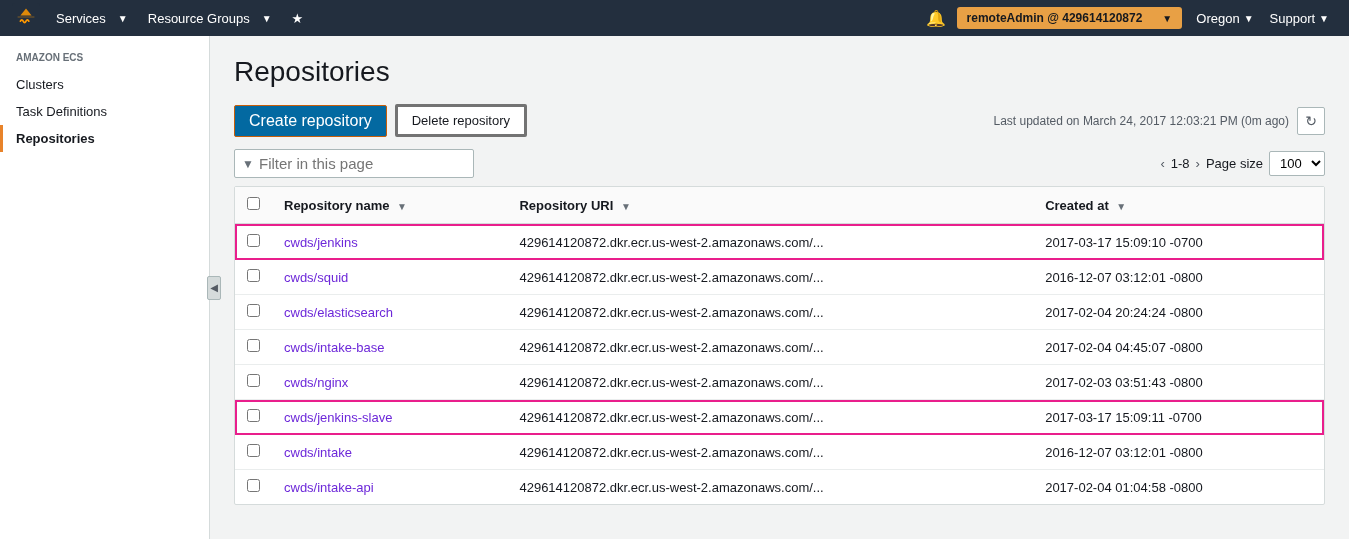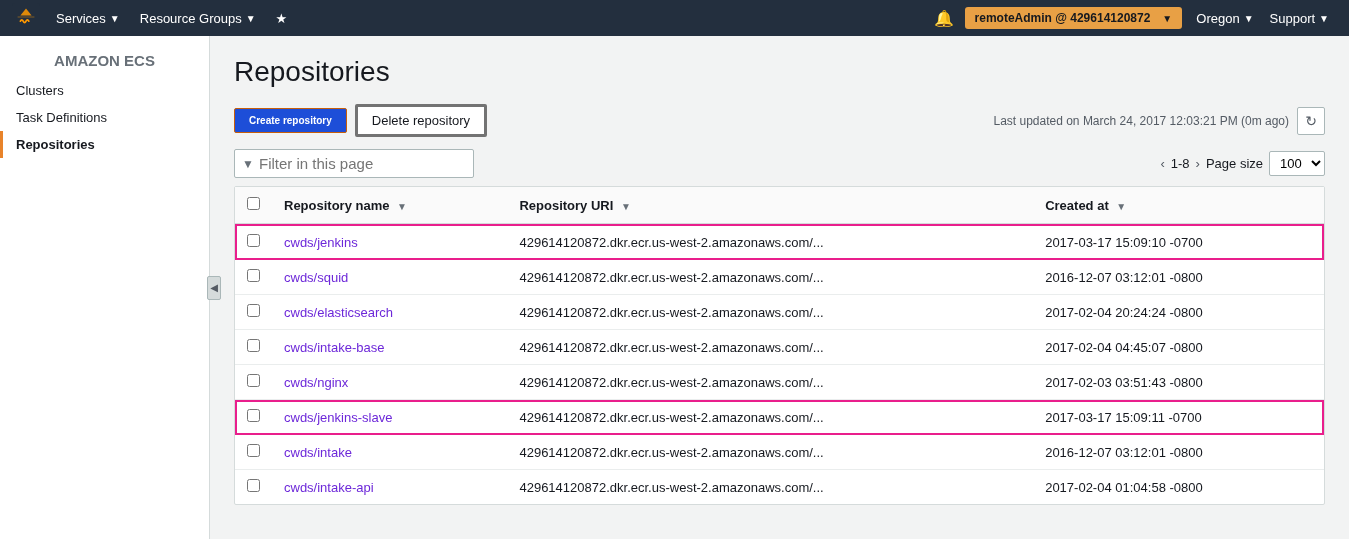--- a/index.html
+++ b/index.html
@@ -14,21 +14,21 @@
       padding: 0 12px;
       gap: 0;
     }
     .nav-item {
       color: #fff;
       font-size: 13px;
       padding: 0 10px;
       height: 24px;
       display: flex;
       align-items: center;
-      gap: 4px;
+      gap: 12px;
       cursor: pointer;
       white-space: nowrap;
     }
     .nav-spacer { flex: 1; }
     .nav-bell {
       color: #ccc;
       font-size: 16px;
       padding: 0 10px;
       cursor: pointer;
       display: flex;
@@ -36,21 +36,21 @@
     }
     .nav-user {
       background: #e8a045;
       color: #16191f;
       border-radius: 3px;
       padding: 4px 10px;
       font-size: 12px;
       font-weight: bold;
       display: flex;
       align-items: center;
-      gap: 12px;
+      gap: 20px;
       cursor: pointer;
       margin-right: 6px;
     }
     .nav-region {
       color: #fff;
       font-size: 13px;
       padding: 0 8px;
       display: flex;
       align-items: center;
       gap: 4px;
@@ -72,26 +72,25 @@
     
     .sidebar {
       width: 210px;
       background: #fff;
       border-right: 1px solid #d5dbdb;
       padding-top: 16px;
       flex-shrink: 0;
       position: relative;
     }
     .sidebar-section-title {
-      font-size: 15px;
+      font-size: 10px;
       color: #687078;
       text-transform: uppercase;
       padding: 0 16px 8px 16px;
       font-weight: bold;
-      text-align: center;
     }
     .sidebar-item {
       padding: 6px 16px;
       cursor: pointer;
       color: #16191f;
       font-size: 13px;
     }
     .sidebar-item.active {
       border-left: 3px solid #e8832a;
       font-weight: bold;
@@ -132,28 +131,28 @@
     }
 
     
     .toolbar {
       display: flex;
       align-items: center;
       gap: 8px;
       margin-bottom: 12px;
     }
     .btn-primary {
-      background: #1d4ed8;
+      background: #0369a1;
       color: #fff;
       border: 1px solid #c75e0a;
       border-radius: 2px;
       padding: 6px 14px;
-      font-size: 10px;
-      cursor: pointer;
-      font-weight: bold;
+      font-size: 16px;
+      cursor: pointer;
+      font-weight: normal;
     }
     .btn-secondary {
       background: #fff;
       color: #16191f;
       border: 3px solid #737373;
       border-radius: 2px;
       padding: 6px 14px;
       font-size: 13px;
       cursor: pointer;
     }

